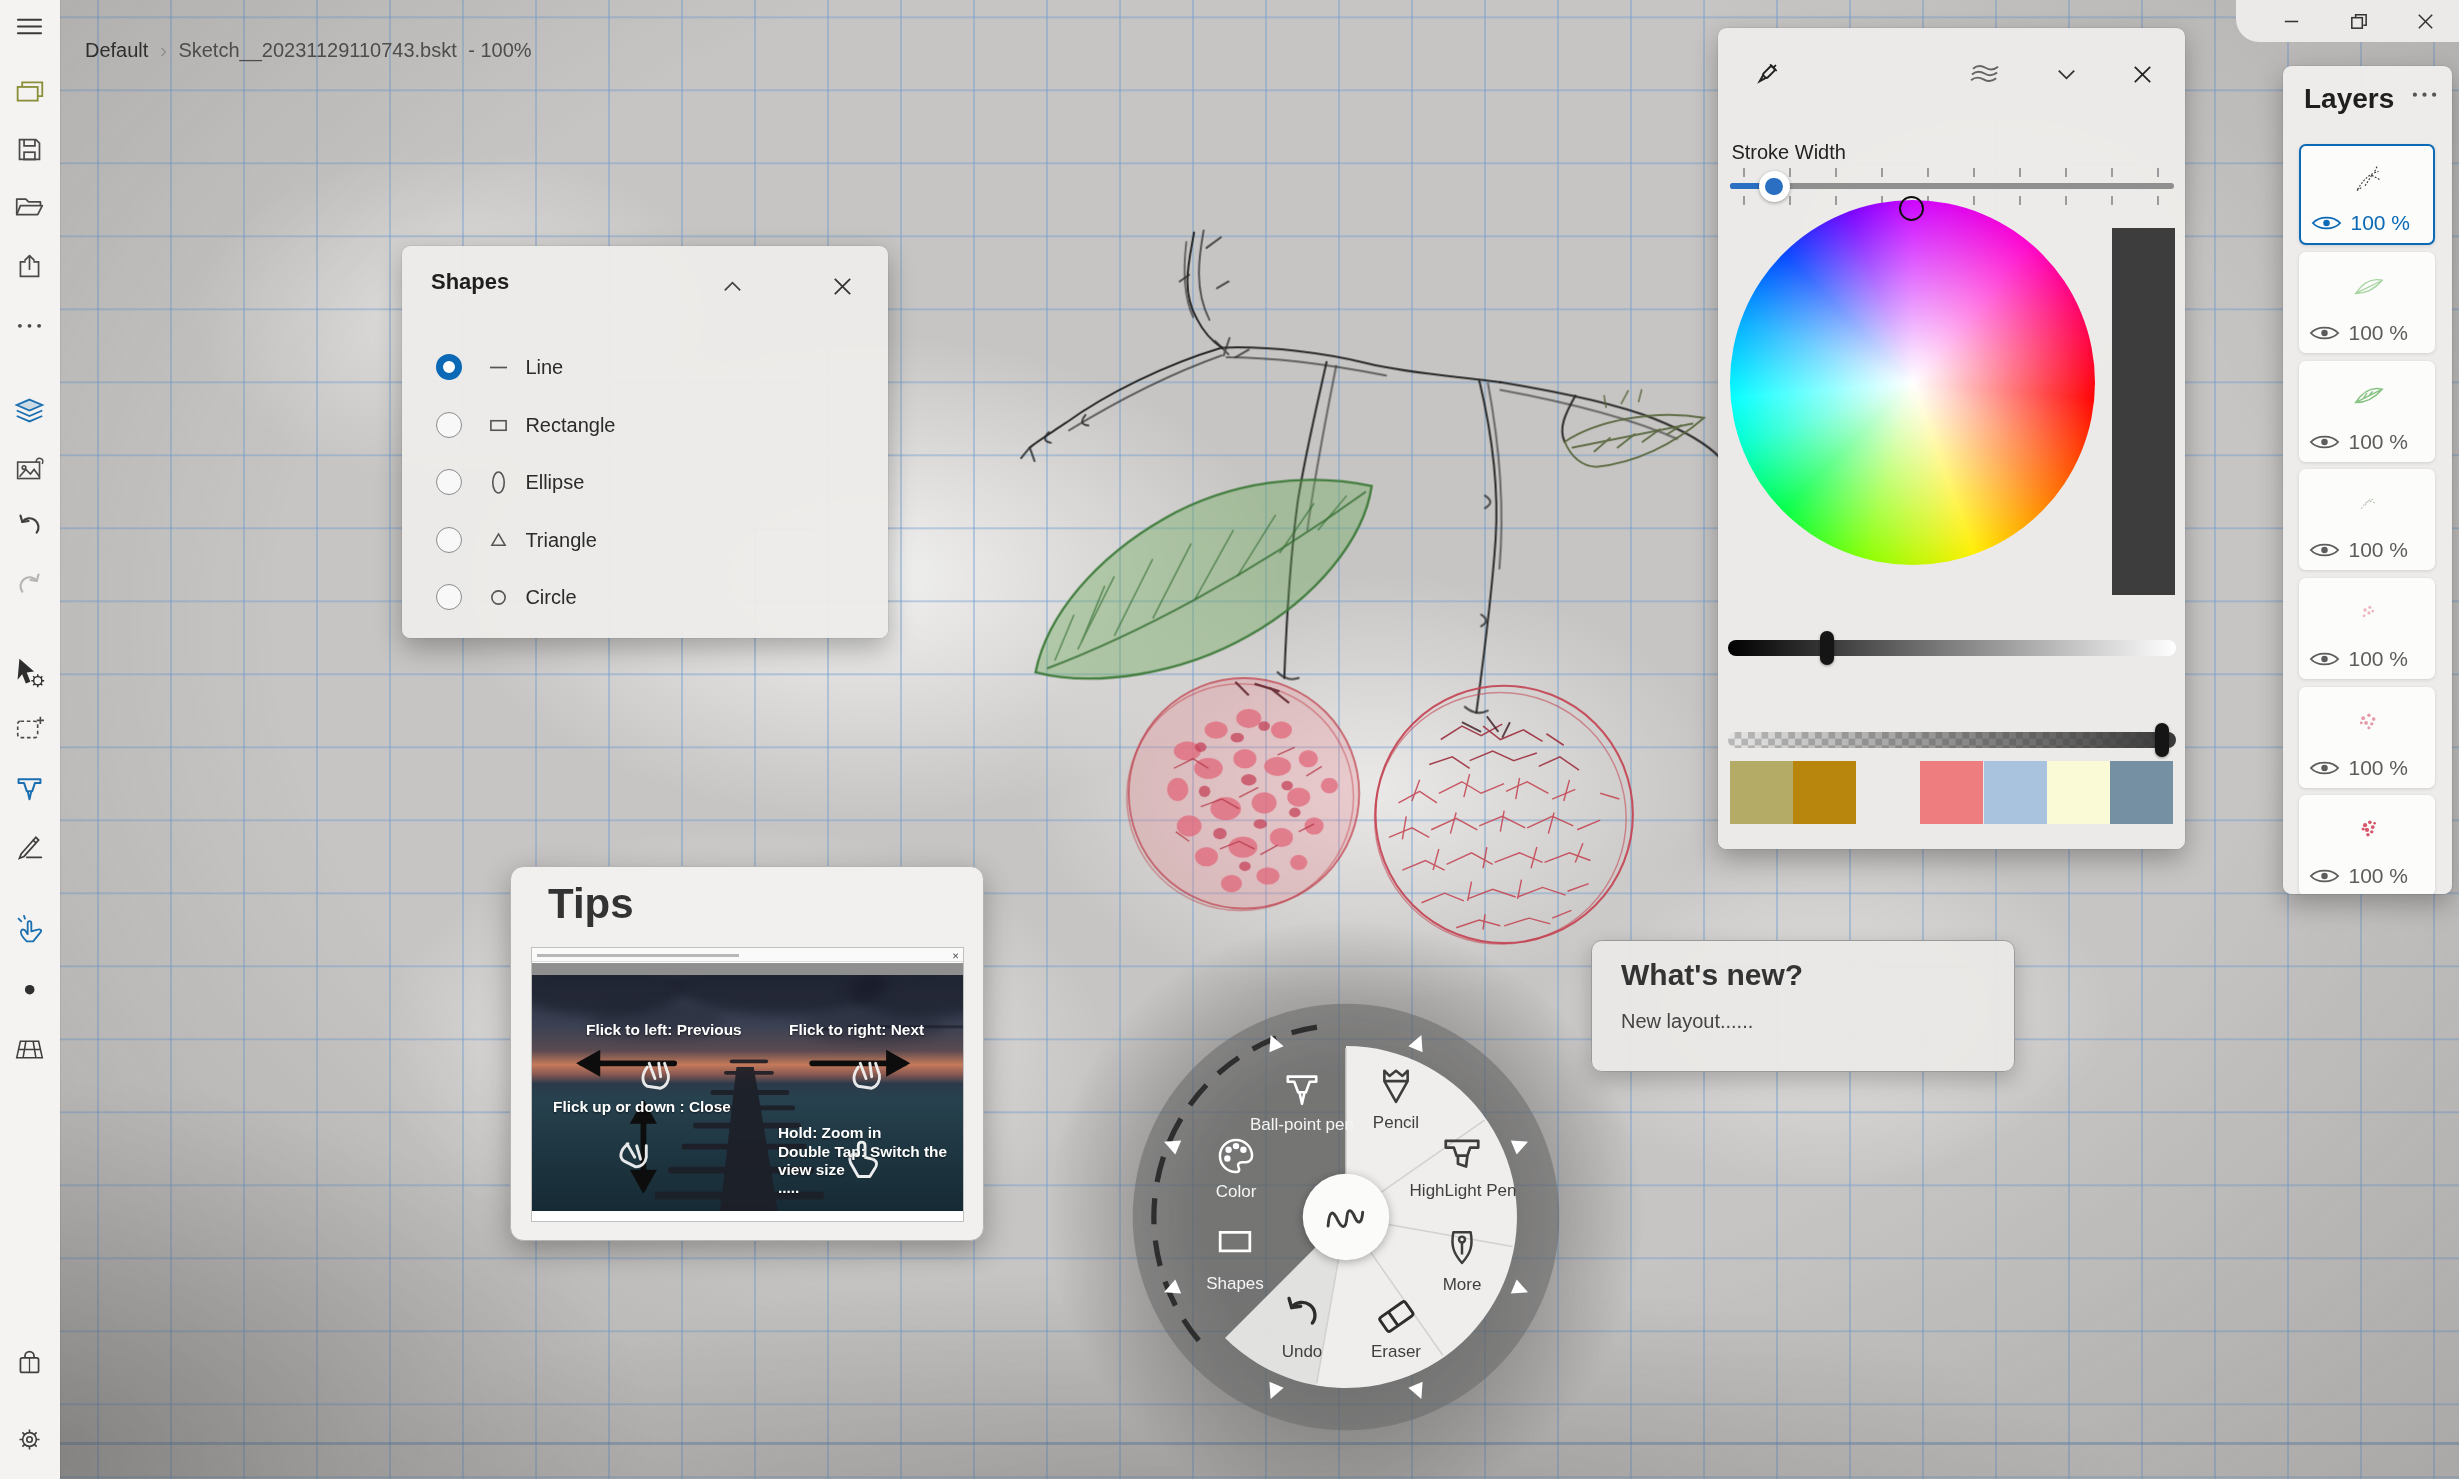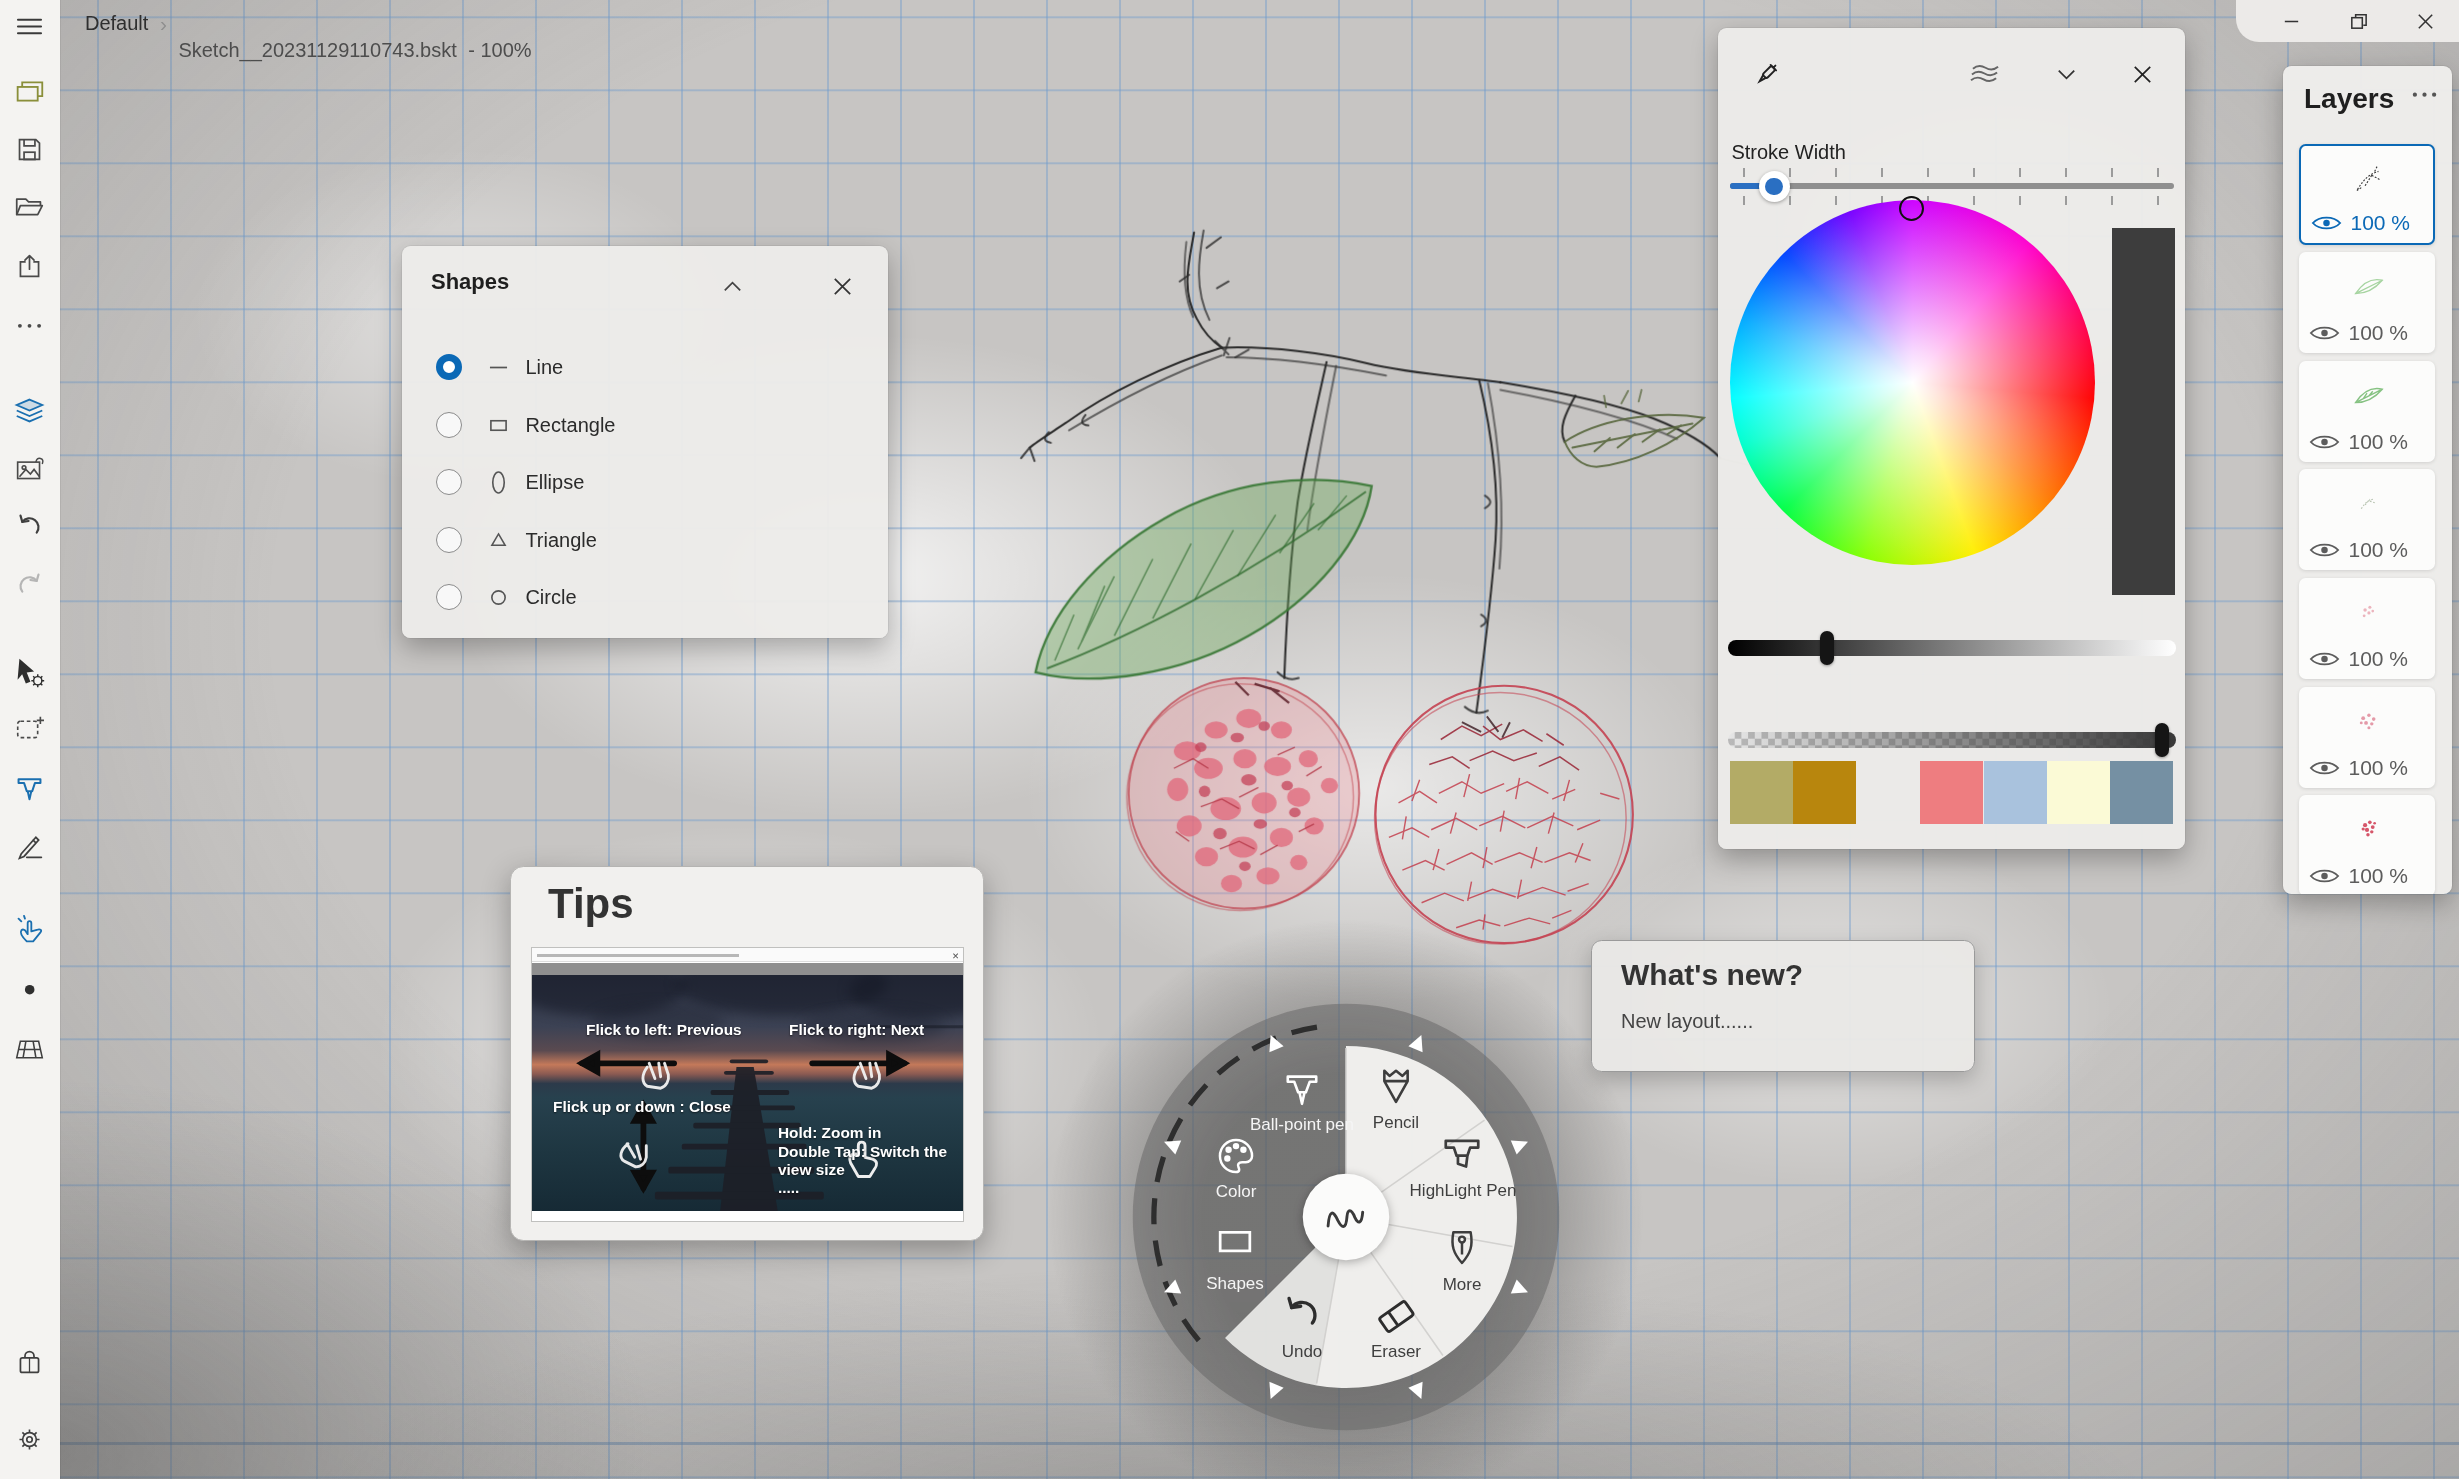--- a/index.html
+++ b/index.html
@@ -28,21 +28,21 @@
       radial-gradient(circle 413px at 1346px 1217px, rgba(55,55,55,.45) 35%, rgba(55,55,55,0) 72%),
       radial-gradient(ellipse 865px 528px at 2% 98%, rgba(70,70,70,.38), rgba(70,70,70,0) 70%),
       radial-gradient(ellipse 1249px 365px at 50% 104%, rgba(70,70,70,.30), rgba(70,70,70,0) 75%),
       radial-gradient(ellipse 1825px 1249px at 52% 42%, rgba(0,0,0,0) 55%, rgba(80,80,80,.28) 100%); }
 
   
   #sidebar { left:0; top:0; width:60px; height:1479px; background:#f4f3f1; z-index:10; box-shadow:1px 0 0 rgba(0,0,0,.06); }
   .side-icon { position:absolute; left:13.4px; width:33px; height:33px; display:flex; align-items:center; justify-content:center; }
 
   
-  #breadcrumb { left:85px; top:11.5px; z-index:11; font-size:20px; color:#3c3c3c; display:flex; gap:11.5px; align-items:flex-start; }
+  #breadcrumb { left:85px; top:11.5px; z-index:11; font-size:20px; color:#3c3c3c; display:flex; gap:11.5px; align-items:flex-end; }
   #breadcrumb .file { color:#4d4d4d;margin-top:27px; }
   #breadcrumb .sep { color:#8f8f8f; font-size:21px; }
   #win-plate { right:0; top:0; width:223px; height:42px; background:#eceae8; border-bottom-left-radius:23px; z-index:11; display:flex; align-items:center; justify-content:flex-end; }
   .win-btn { width:67px; height:42px; display:flex; align-items:center; justify-content:center; }
 
   
   .panel { background:rgba(236,235,233,.97); border-radius:8.6px; box-shadow:0 9.6px 27px rgba(0,0,0,.28), 0 0 0 1px rgba(0,0,0,.05); z-index:6; }
   .panel-title { font-weight:bold; color:#1f1f1f; }
 
   
@@ -100,21 +100,21 @@
   #shot-titlebar .fake-text { position:absolute; left:4.8px; top:5.8px; width:202px; height:2.9px; background:#9a9a9a; opacity:.7; }
   #shot-titlebar .x { position:absolute; right:3.8px; top:2.9px; font-size:8.6px; color:#555; }
   #shot-toolbar { position:absolute; left:0; top:15.4px; width:100%; height:11.5px; background:#8f8f8f; }
   #shot-photo { position:absolute; left:0; top:27px; width:431px; height:236px; overflow:hidden;
      background:linear-gradient(to bottom, #2f3545 0%, #3c4254 22%, #5a4a50 32%, #c4795a 38%, #8a5a52 42%, #2c3a4a 46%, #27414e 52%, #1e3641 75%, #162a35 100%); }
   .cloud { position:absolute; border-radius:50%; background:rgba(20,24,36,.55); filter:blur(5.8px); }
   .tip-text { position:absolute; color:#fff; font-size:15.4px; font-weight:bold; white-space:nowrap; text-shadow:0 1px 1.9px rgba(0,0,0,.6); }
   .tip-text.wrap { white-space:normal; }
 
   
-  #whats-new { left:1591px; top:940px; width:384px; height:132px; background:rgba(233,232,230,.96); border:1.4px solid #9a9a9a; border-radius:10.6px; box-shadow:0 7.7px 21px rgba(0,0,0,.22); z-index:5; }
+  #whats-new { left:1591px; top:940px; width:424px; height:132px; background:rgba(233,232,230,.96); border:1.4px solid #9a9a9a; border-radius:10.6px; box-shadow:0 7.7px 21px rgba(0,0,0,.22); z-index:5; }
   #whats-new h2 { position:absolute; left:29px; top:17.3px; font-size:30px; color:#333; }
   #whats-new p { position:absolute; left:29px; top:69px; font-size:20px; color:#444; }
 
   
   #radial { left:1077px; top:948px; width:538px; height:538px; z-index:4; }
   .rad-label { position:absolute; width:154px; text-align:center; transform:translate(-50%,-50%); font-size:17px; color:#3f3f3f; }
   .rad-label.light { color:#f5f5f5; }
   .rad-icon { position:absolute; transform:translate(-50%,-50%); }
 </style>
 </head>

